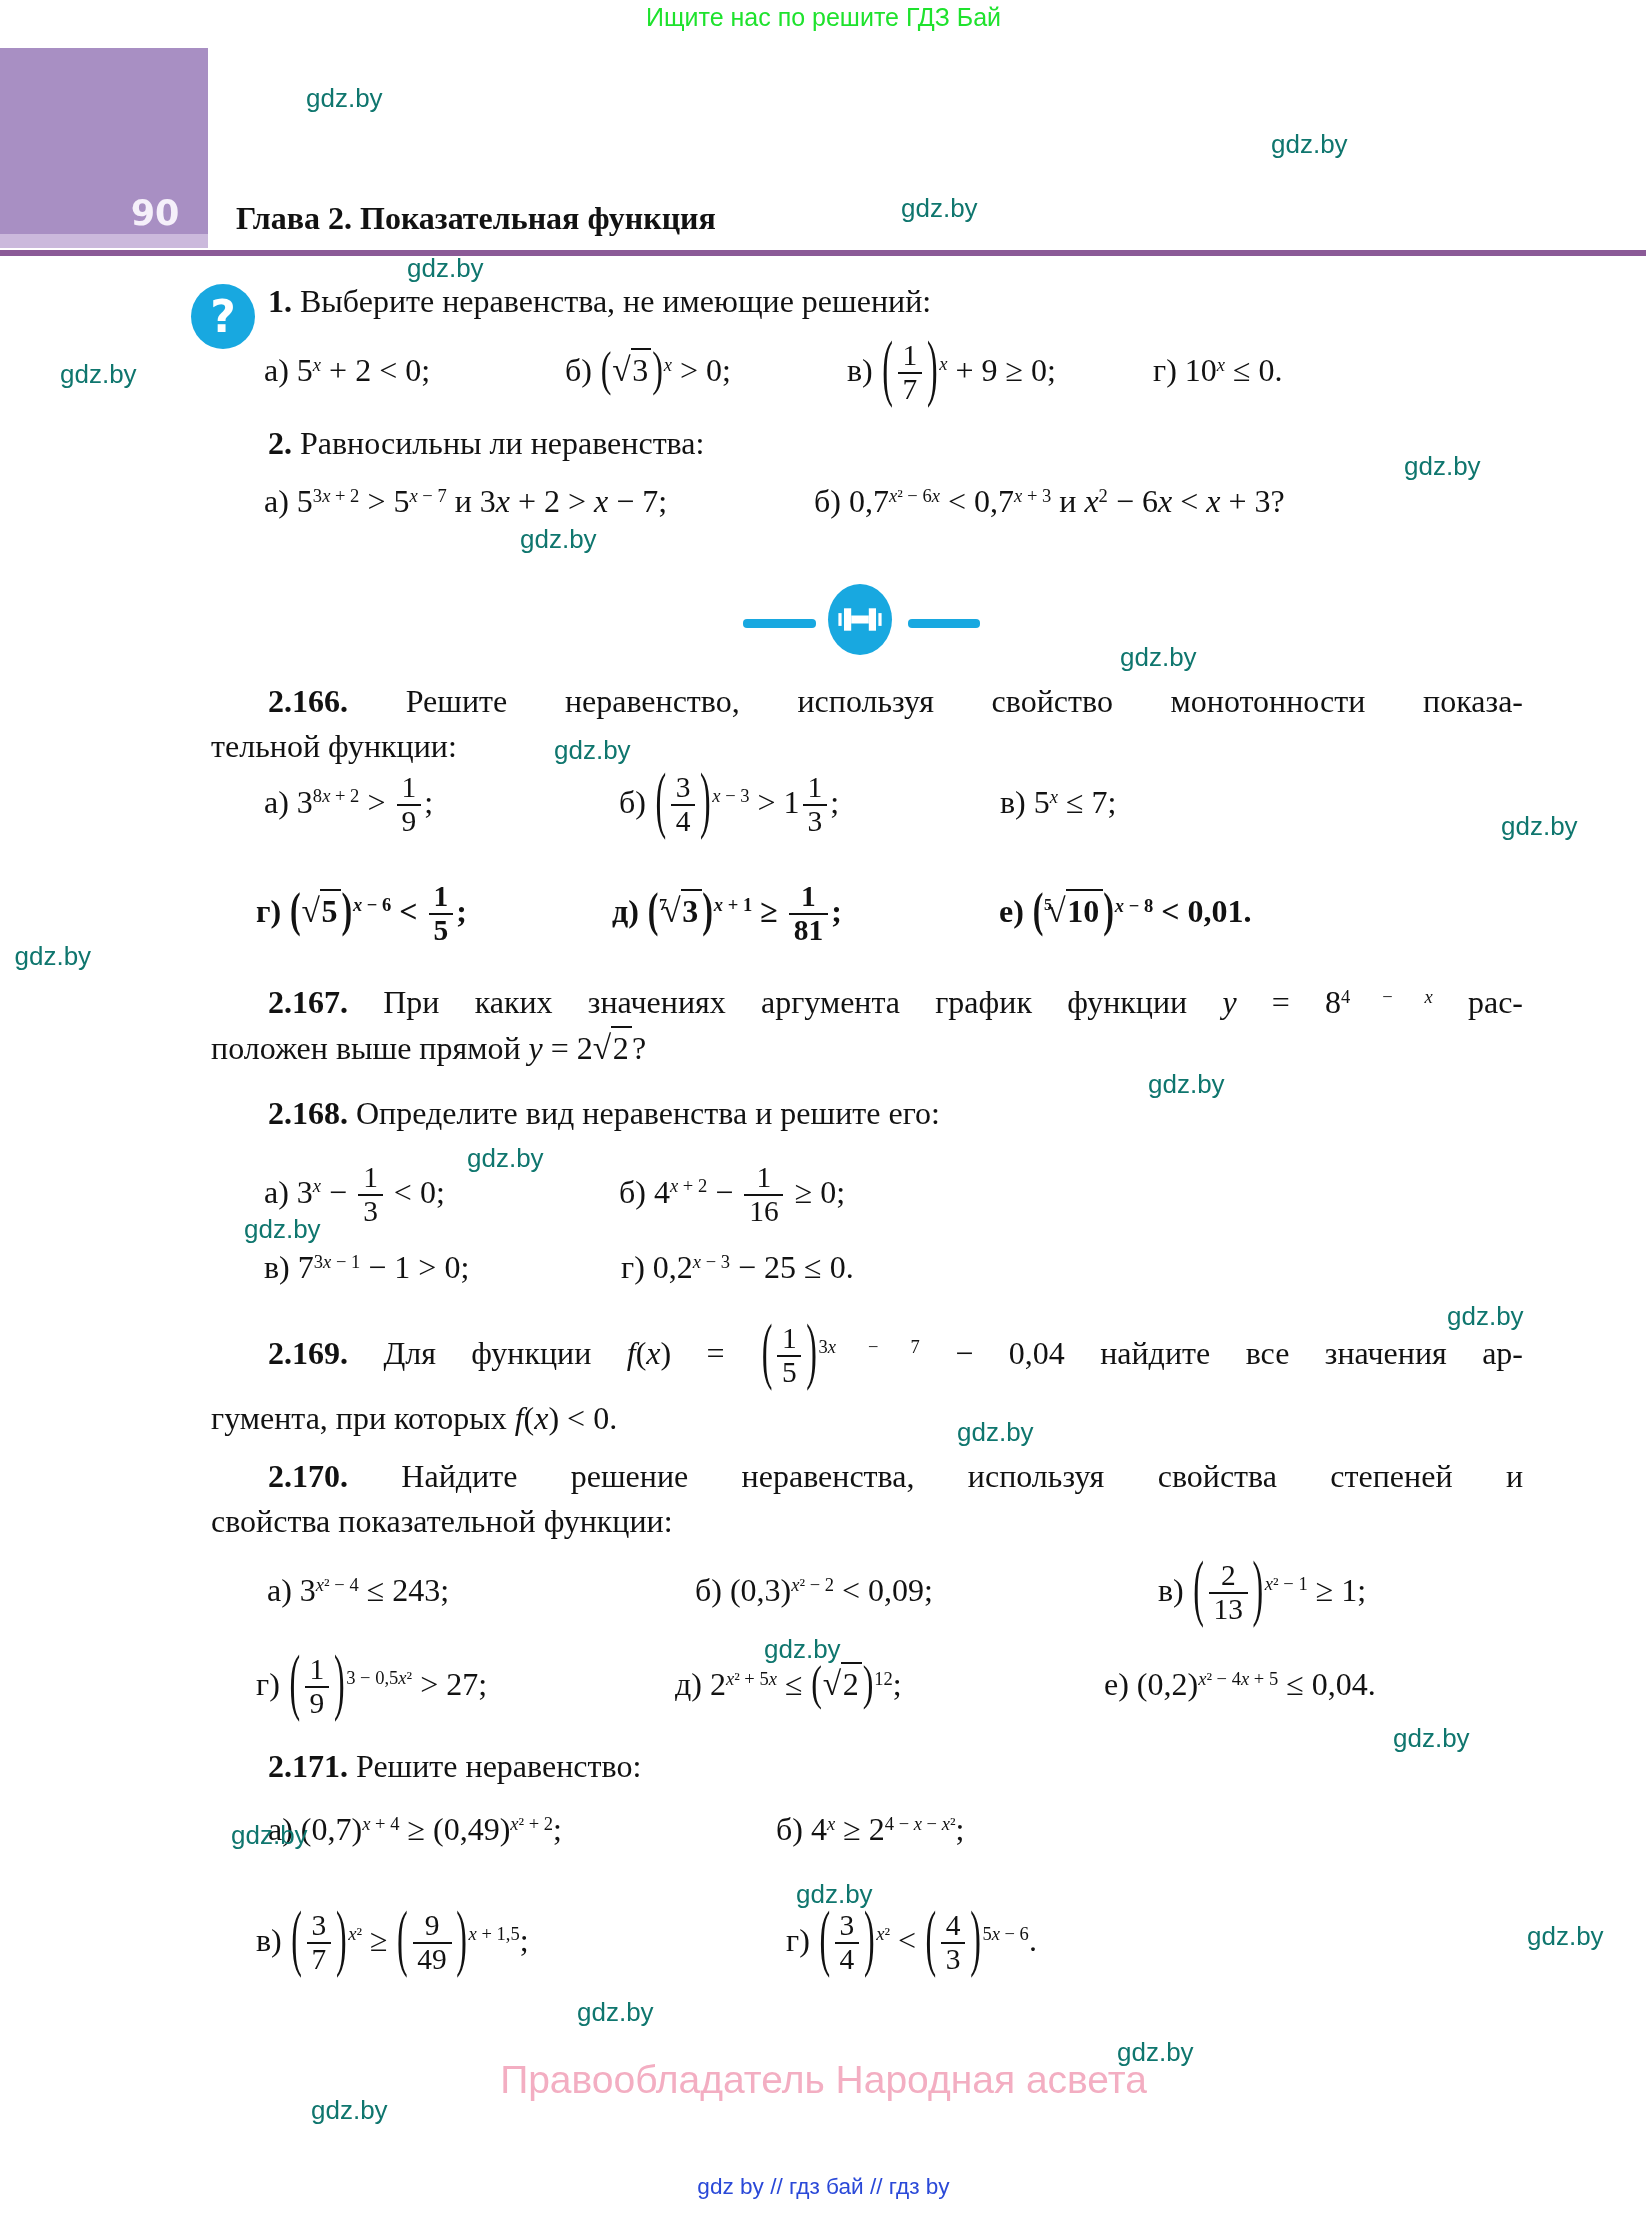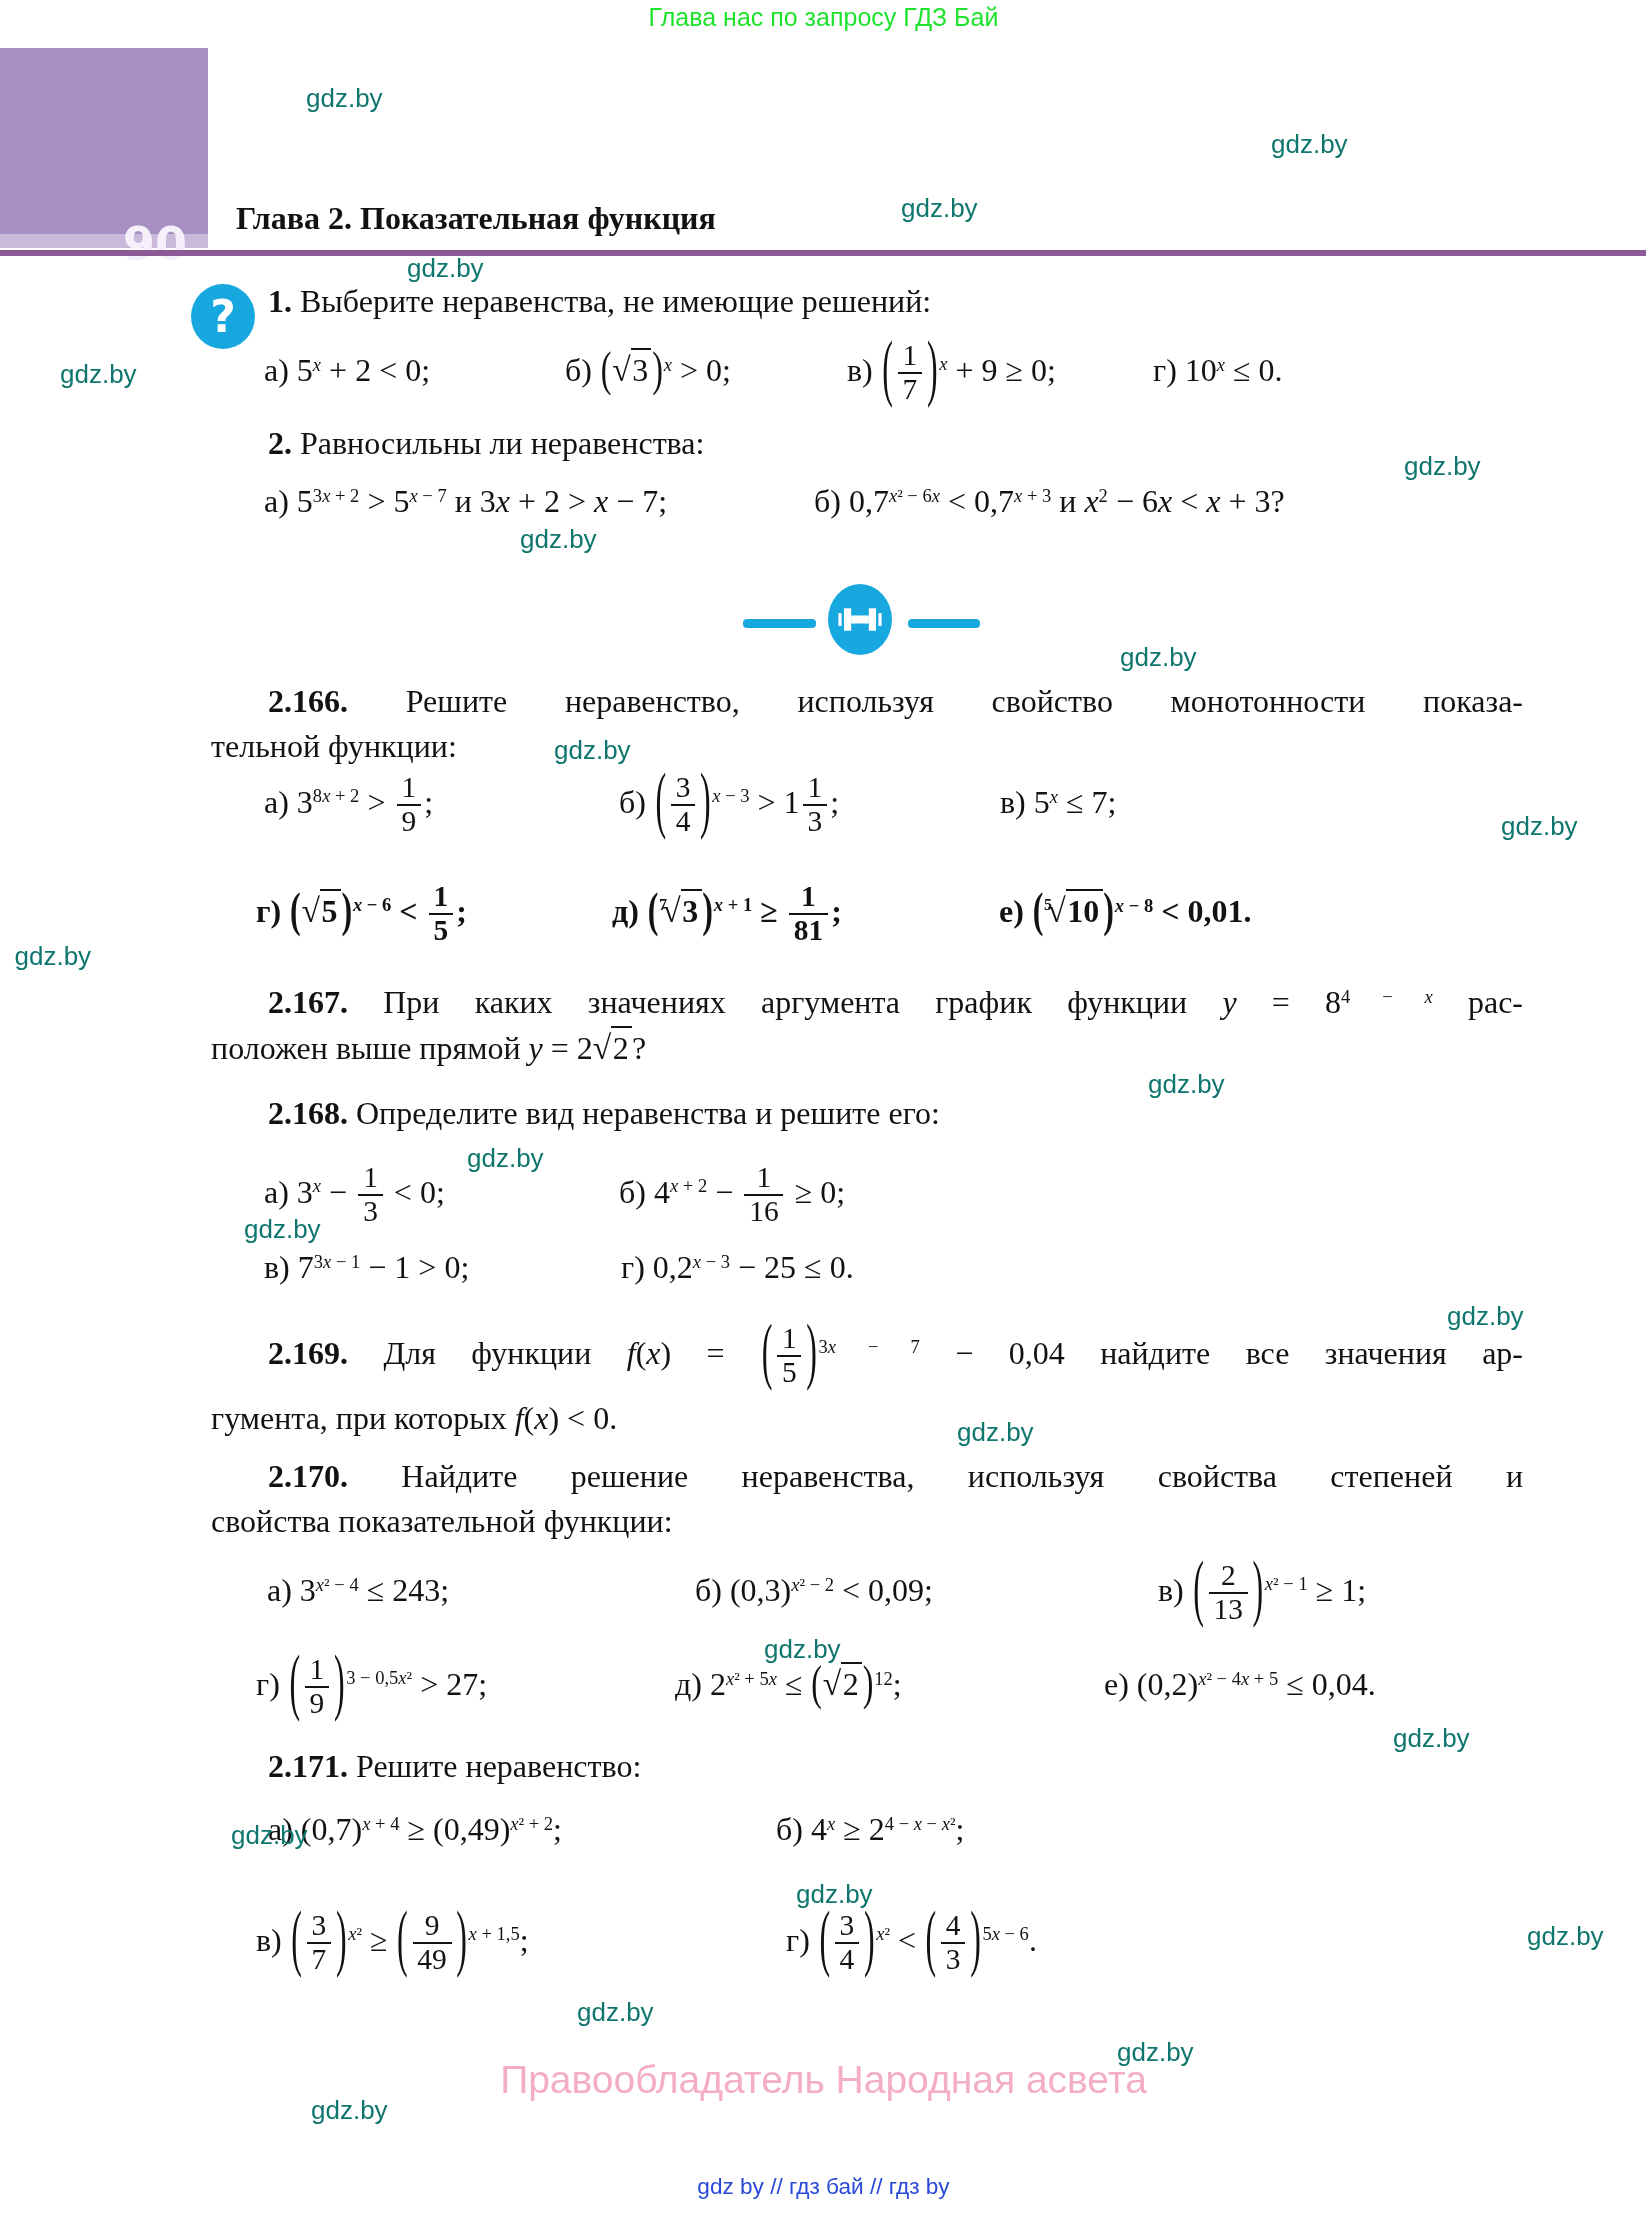--- a/index.html
+++ b/index.html
@@ -8,21 +8,21 @@
   }
   html,body{margin:0;padding:0;background:#e8e8e8;}
   .page{position:relative;width:1647px;height:2216px;background:#ffffff;overflow:hidden;
         font-family:"Liberation Serif","DejaVu Serif",serif;color:var(--ink);}
   
   .banner{position:absolute;left:0;right:0;top:3.2px;text-align:center;
           font-family:"Liberation Sans","DejaVu Sans",sans-serif;font-size:25px;color:var(--banner_green);}
   .sidebar{position:absolute;left:0;top:48px;width:208px;height:200px;background:var(--purple);}
   .sidebar-band{position:absolute;left:0;bottom:0;width:100%;height:14.5px;background:var(--purple_light);}
   .pagenum{position:absolute;left:123px;top:193px;width:64px;text-align:center;
-           font-family:"DejaVu Sans","Liberation Sans",sans-serif;font-weight:bold;font-size:46px;color:var(--pagenum);margin-top:24px;}
+           font-family:"DejaVu Sans","Liberation Sans",sans-serif;font-weight:bold;font-size:35px;color:var(--pagenum);}
   .chapter{position:absolute;left:236px;top:201px;font-weight:bold;font-size:32px;line-height:35px;}
   .rule{position:absolute;left:0;top:250px;width:1647px;height:6.4px;background:var(--plum);}
   
   .qicon{position:absolute;left:191px;top:284px;width:64px;height:65px;border-radius:50%;
          background:var(--blue);display:flex;align-items:center;justify-content:center;}
   .qicon span{font-family:"DejaVu Sans","Liberation Sans",sans-serif;font-weight:bold;font-size:44px;color:#fff;}
   
   .m{font-size:32px;line-height:1.22;white-space:nowrap;}
   .para{position:absolute;font-size:32px;line-height:1.22;}
   .just{width:1255px;text-align:justify;text-align-last:justify;white-space:normal;}
@@ -51,21 +51,21 @@
   .copyright{position:absolute;left:0;right:0;top:2058px;text-align:center;
              font-family:"Liberation Sans","DejaVu Sans",sans-serif;font-size:39px;color:var(--pink);}
   .links{position:absolute;left:0;right:0;top:2174px;text-align:center;
          font-family:"Liberation Sans","DejaVu Sans",sans-serif;font-size:22.6px;color:var(--link_blue);}
 </style>
 </head>
 <body>
 
 <div class="page">
 
-  <div class="banner">Глава нас по запросу ГДЗ Бай</div>
+  <div class="banner">Ищите нас по решите ГДЗ Бай</div>
 
   <div class="sidebar">
     <div class="sidebar-band"></div>
   </div>
   <span class="pagenum">90</span>
   <div class="chapter">Глава 2. Показательная функция</div>
   <div class="rule"></div>
 
   <div class="qicon">
     <span>?</span>

